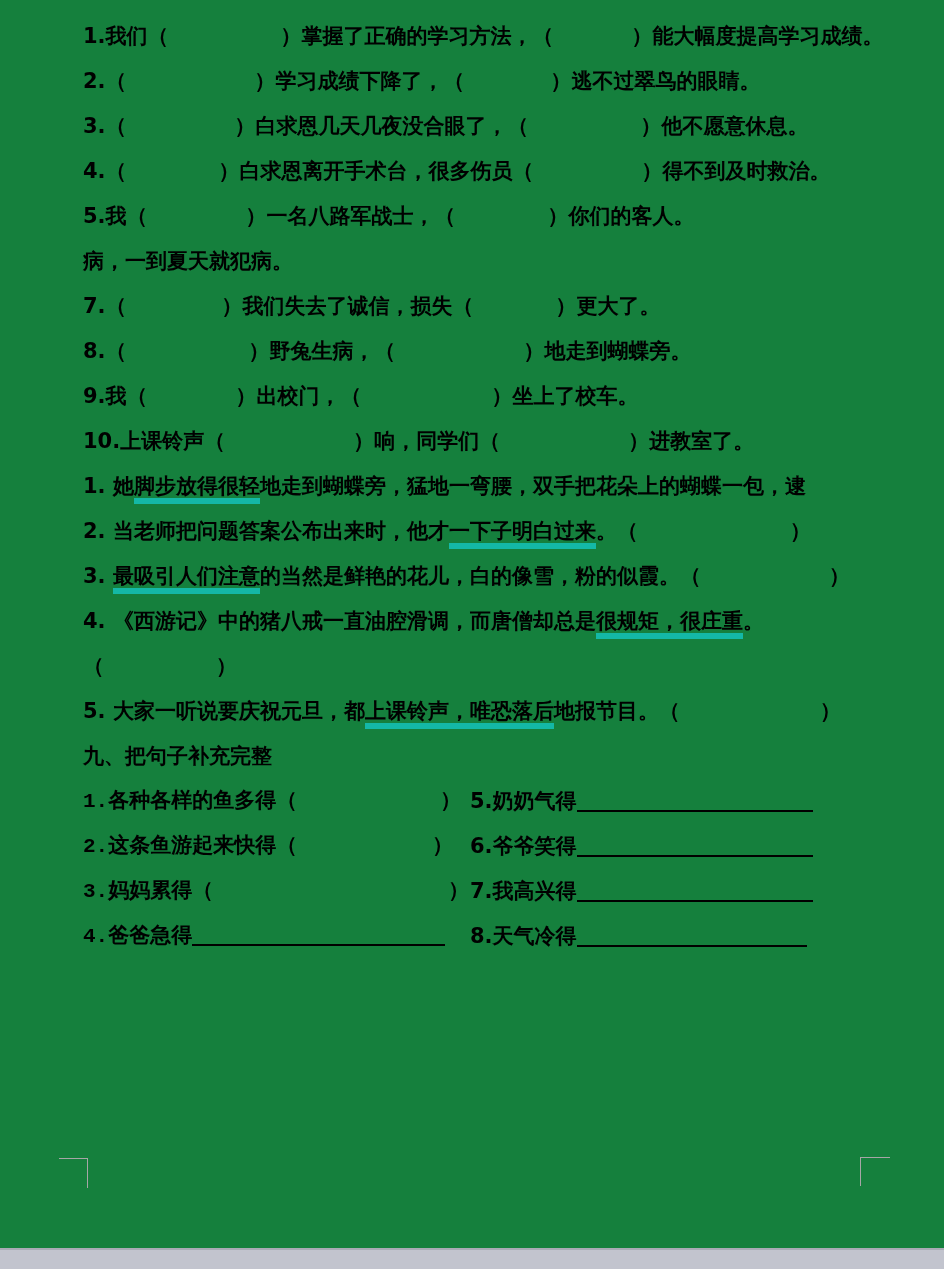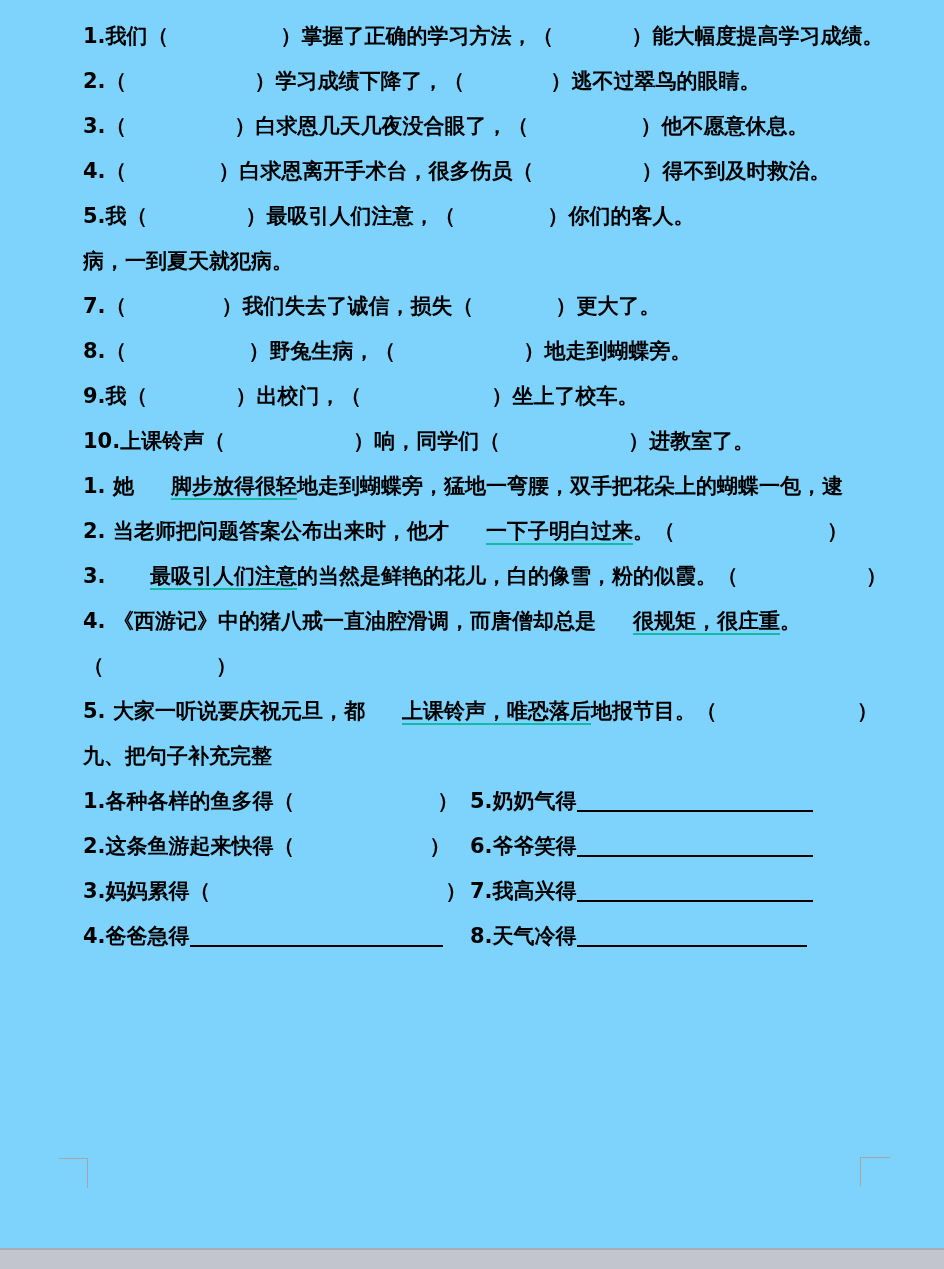--- a/index.html
+++ b/index.html
@@ -5,41 +5,41 @@
   * { margin: 0; padding: 0; box-sizing: border-box; }
   html, body {
     width: 944px; height: 1269px;
     background: #ffffff;
     overflow: hidden;
     font-family: "DejaVu Sans", sans-serif;
   }
   #page {
     position: relative;
     width: 944px; height: 1269px;
-    background: #7dd3fc;
+    background: #15803d;
   }
   #worksheet {
     position: absolute;
     left: 0; top: 14px;
     width: 944px;
     padding-left: 83px;
     padding-right: 70px;
   }
   .line {
     height: 45px;
     line-height: 45px;
     font-size: 21px;
     font-weight: bold;
     color: #000000;
     white-space: nowrap;
   }
   .line.cols { display: flex; }
-  .col-left { width: 387px; flex: 0 0 387px; }
+  .col-left { width: 387px; flex: 0 0 387px; font-family: Liberation Mono, monospace; }
   .col-right { flex: 0 0 auto; }
-  .u { border-bottom: 2px solid #14b8a6; margin-left: 37px; }
+  .u { border-bottom: 6px solid #14b8a6; }
   .gap { display: inline-block; height: 1px; }
   .blank {
     display: inline-block;
     height: 1em;
     border-bottom: 2px solid #000000;
     position: relative;
     top: 4px;
   }
   .crop-mark { position: absolute; background: #a6a6a6; }
   #crop-left-h  { left: 59px;  top: 1158px; width: 29px; height: 1px; }
@@ -56,21 +56,21 @@
 </style>
 </head>
 <body>
 
 <div id="page">
   <div id="worksheet">
       <div class="line"><span class="">1.我们（</span><span class="gap" style="width: 112px;"></span><span class="">）掌握了正确的学习方法，（</span><span class="gap" style="width: 78px;"></span><span class="">）能大幅度提高学习成绩。</span></div>
       <div class="line"><span class="">2.（</span><span class="gap" style="width: 128px;"></span><span class="">）学习成绩下降了，（</span><span class="gap" style="width: 86px;"></span><span class="">）逃不过翠鸟的眼睛。</span></div>
       <div class="line"><span class="">3.（</span><span class="gap" style="width: 108px;"></span><span class="">）白求恩几天几夜没合眼了，（</span><span class="gap" style="width: 112px;"></span><span class="">）他不愿意休息。</span></div>
       <div class="line"><span class="">4.（</span><span class="gap" style="width: 92px;"></span><span class="">）白求恩离开手术台，很多伤员（</span><span class="gap" style="width: 108px;"></span><span class="">）得不到及时救治。</span></div>
-      <div class="line"><span class="">5.我（</span><span class="gap" style="width: 98px;"></span><span class="">）最吸引人们注意，（</span><span class="gap" style="width: 92px;"></span><span class="">）你们的客人。</span></div>
+      <div class="line"><span class="">5.我（</span><span class="gap" style="width: 98px;"></span><span class="">）一名八路军战士，（</span><span class="gap" style="width: 92px;"></span><span class="">）你们的客人。</span></div>
       <div class="line"><span class="">病，一到夏天就犯病。</span></div>
       <div class="line"><span class="">7.（</span><span class="gap" style="width: 95px;"></span><span class="">）我们失去了诚信，损失（</span><span class="gap" style="width: 82px;"></span><span class="">）更大了。</span></div>
       <div class="line"><span class="">8.（</span><span class="gap" style="width: 122px;"></span><span class="">）野兔生病，（</span><span class="gap" style="width: 128px;"></span><span class="">）地走到蝴蝶旁。</span></div>
       <div class="line"><span class="">9.我（</span><span class="gap" style="width: 88px;"></span><span class="">）出校门，（</span><span class="gap" style="width: 130px;"></span><span class="">）坐上了校车。</span></div>
       <div class="line"><span class="">10.上课铃声（</span><span class="gap" style="width: 128px;"></span><span class="">）响，同学们（</span><span class="gap" style="width: 128px;"></span><span class="">）进教室了。</span></div>
       <div class="line"><span class="">1. 她</span><span class="u">脚步放得很轻</span><span class="">地走到蝴蝶旁，猛地一弯腰，双手把花朵上的蝴蝶一包，逮</span></div>
       <div class="line"><span class="">2. 当老师把问题答案公布出来时，他才</span><span class="u">一下子明白过来</span><span class="">。（</span><span class="gap" style="width: 152px;"></span><span class="">）</span></div>
       <div class="line"><span class="">3. </span><span class="u">最吸引人们注意</span><span class="">的当然是鲜艳的花儿，白的像雪，粉的似霞。（</span><span class="gap" style="width: 128px;"></span><span class="">）</span></div>
       <div class="line"><span class="">4. 《西游记》中的猪八戒一直油腔滑调，而唐僧却总是</span><span class="u">很规矩，很庄重</span><span class="">。</span></div>
       <div class="line"><span class="">（</span><span class="gap" style="width: 112px;"></span><span class="">）</span></div>

